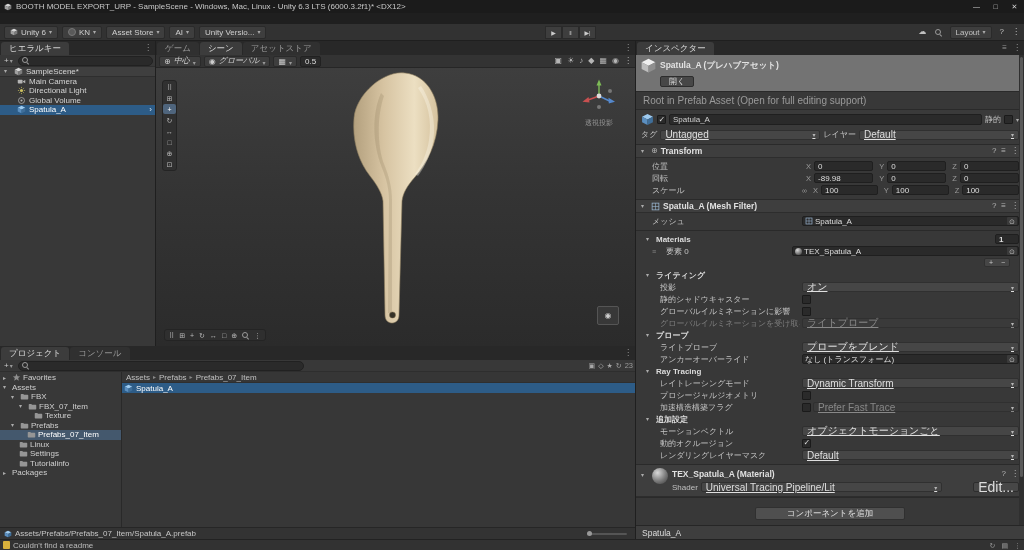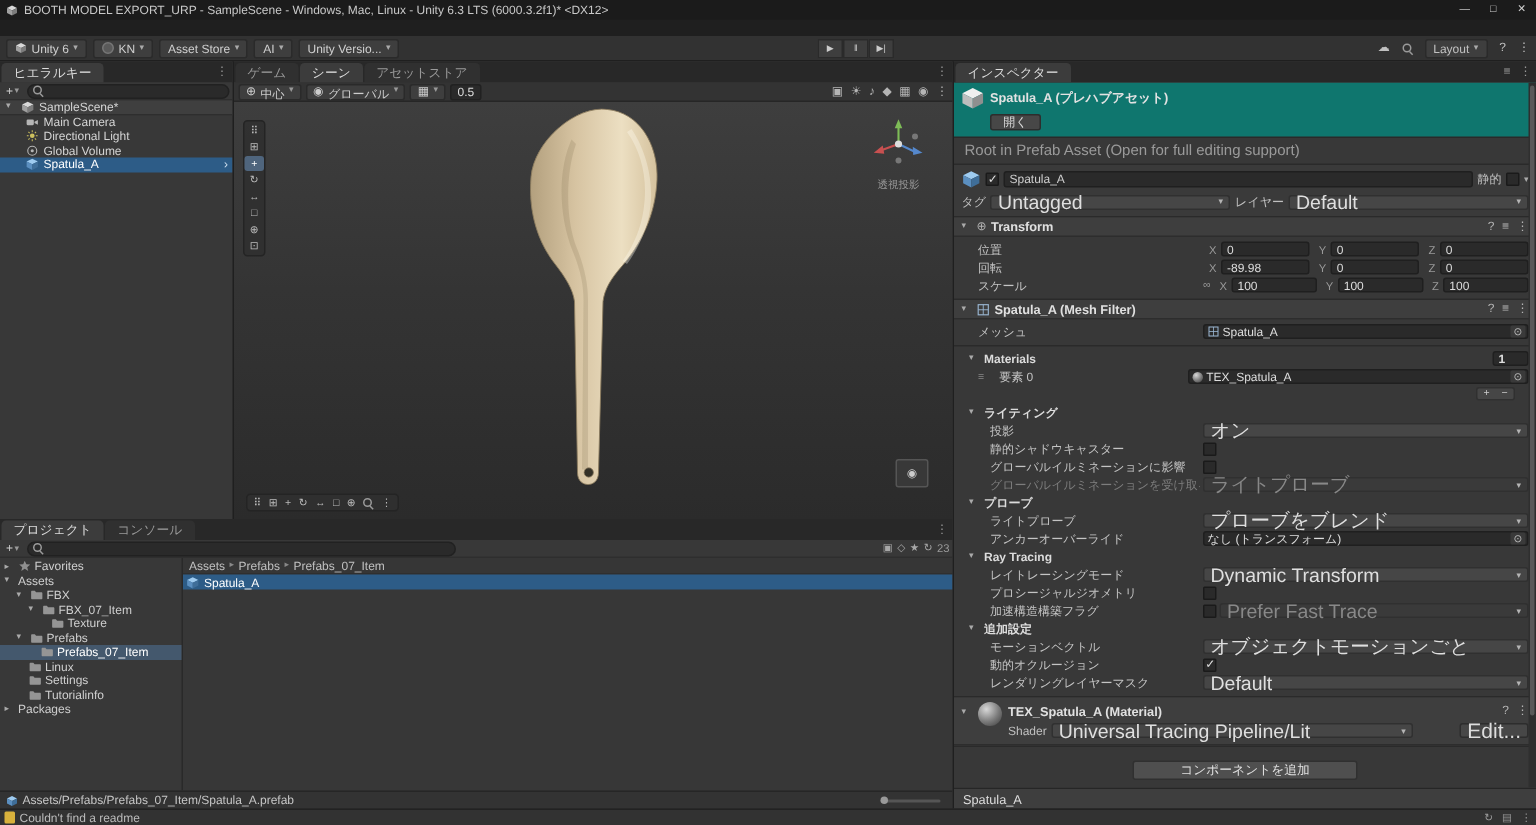--- a/index.html
+++ b/index.html
@@ -55,22 +55,22 @@
   .fold{font-size:6px;color:#aaa;width:7px;flex:none;}
   .chev{margin-left:auto;color:#cfe0f0;padding-right:3px;font-size:8px;}
   .ico{width:9px;height:9px;flex:none;}
   .ico12{width:13px;height:13px;flex:none;}
   .indent{width:10px;flex:none;}
 
   
   #scene{left:156px;top:41px;width:479px;height:305px;}
   .s-toolbar{height:13px;background:#333333;border-bottom:1px solid #262626;display:flex;align-items:center;
     gap:3px;padding:0 3px;font-size:8px;flex:none;color:#ccc;}
-  .s-dd{display:flex;align-items:flex-start;gap:3px;background:#3e3e3e;border:1px solid #2a2a2a;border-radius:2px;
-    height:11px;padding:0 4px;color:#ccc;white-space:nowrap;}
+  .s-dd{display:flex;align-items:flex-end;gap:3px;background:#3e3e3e;border:1px solid #2a2a2a;border-radius:2px;
+    height:11px;padding:0 4px;color:#ccc;white-space:nowrap;font-style:italic;}
   .s-dd .arr{font-size:6px;color:#999;}
   .s-field{background:#2a2a2a;border:1px solid #212121;border-radius:2px;height:11px;
     display:flex;align-items:center;padding:0 4px;color:#ddd;}
   .s-right{margin-left:auto;display:flex;gap:5px;color:#b5b5b5;font-size:8px;align-items:center;}
   .s-view{flex:1;position:relative;background:linear-gradient(180deg,#3e3e3e 0%,#343434 45%,#2b2b2b 100%);overflow:hidden;}
   .left-tools{position:absolute;left:6px;top:12px;width:15px;background:rgba(48,48,48,.92);
     border:1px solid #242424;border-radius:3px;display:flex;flex-direction:column;align-items:center;padding:1px 0;gap:1px;}
   .lt-cell{width:13px;height:10px;display:flex;align-items:center;justify-content:center;font-size:7px;color:#bbb;border-radius:2px;}
   .lt-cell.active{background:#4f657d;color:#fff;}
   .bottom-tools{position:absolute;left:8px;bottom:5px;height:12px;background:rgba(48,48,48,.92);
@@ -96,38 +96,38 @@
     gap:3px;padding:0 4px;font-size:8px;color:#c6c6c6;flex:none;}
   .zoom-slider{margin-left:auto;width:40px;height:2px;background:#555;border-radius:1px;position:relative;margin-right:4px;}
   .zoom-knob{position:absolute;left:0;top:-2px;width:5px;height:5px;background:#999;border-radius:50%;}
   .count-badge{color:#9a9a9a;font-size:7.5px;}
 
   
   #inspector{left:636px;top:41px;width:388px;height:498px;}
   .insp-scroll{flex:1;position:relative;overflow:hidden;background:#383838;}
   .v-scroll{position:absolute;right:0;top:0;bottom:0;width:5px;background:#2f2f2f;}
   .v-thumb{position:absolute;right:1px;top:2px;width:3px;height:420px;background:#5a5a5a;border-radius:2px;}
-  .asset-header{background:#0f766e;border-bottom:1px solid #2a2a2a;padding:3px 5px 4px;}
+  .asset-header{background:#737373;border-bottom:1px solid #2a2a2a;padding:3px 5px 4px;}
   .ihead-row{display:flex;align-items:center;gap:4px;}
   .asset-ico{width:15px;height:15px;flex:none;}
   .asset-title{font-size:8.5px;font-weight:bold;color:#e2e2e2;}
   .open-btn{margin:3px 0 0 19px;width:34px;height:11px;background:#474747;border:1px solid #2d2d2d;border-radius:2px;
     display:flex;align-items:center;justify-content:center;font-size:8px;color:#ddd;}
   .root-note{height:18px;display:flex;align-items:center;padding-left:7px;font-size:10px;color:#9a9a9a;
     background:#383838;border-bottom:1px solid #2a2a2a;}
   .go-block{padding:3px 5px 4px;border-bottom:1px solid #2a2a2a;background:#3a3a3a;}
   .go-row1,.go-row2{display:flex;align-items:center;gap:3px;}
   .go-row2{margin-top:3px;}
   .name-field{flex:1;height:11px;background:#2a2a2a;border:1px solid #1f1f1f;border-radius:2px;
     display:flex;align-items:center;padding:0 3px;font-size:8px;color:#cfcfcf;min-width:0;}
   .mini-lbl{font-size:8px;color:#c0c0c0;flex:none;}
   .cb{width:9px;height:9px;background:#2a2a2a;border:1px solid #1a1a1a;border-radius:1px;position:relative;flex:none;}
   .cb.on::after{content:"✓";position:absolute;top:-1.5px;left:0.5px;font-size:8px;color:#dddddd;}
-  .dd{flex:1;height:10px;background:#464646;border:1px solid #303030;border-radius:2px;font-size:13px;color:#dfdfdf;
-    display:flex;align-items:center;padding:0 4px;min-width:0;position:relative;}
+  .dd{flex:1;height:10px;background:#464646;border:1px solid #303030;border-radius:2px;font-size:10px;color:#dfdfdf;
+    display:flex;align-items:center;padding:0 4px;min-width:0;position:relative;text-decoration:underline;}
   .dd>span{overflow:hidden;white-space:nowrap;flex:1;}
   .dd::after{content:"▾";font-size:6px;color:#b5b5b5;margin-left:2px;}
   .dd.dis{background:#3a3a3a;color:#888;}
   .nf{flex:1;height:10px;background:#2a2a2a;border:1px solid #1f1f1f;border-radius:2px;display:flex;align-items:center;
     padding:0 3px;font-size:8px;color:#dedede;min-width:0;}
   .objf{flex:1;height:10px;background:#2a2a2a;border:1px solid #1f1f1f;border-radius:2px;display:flex;align-items:center;
     gap:2px;padding:0 1px 0 2px;font-size:8px;color:#dedede;min-width:0;}
   .objf .pick{margin-left:auto;width:10px;height:8px;background:#3a3a3a;border-radius:1px;color:#bbb;font-size:7px;
     display:flex;align-items:center;justify-content:center;}
   .objf>span.txt{overflow:hidden;white-space:nowrap;}

